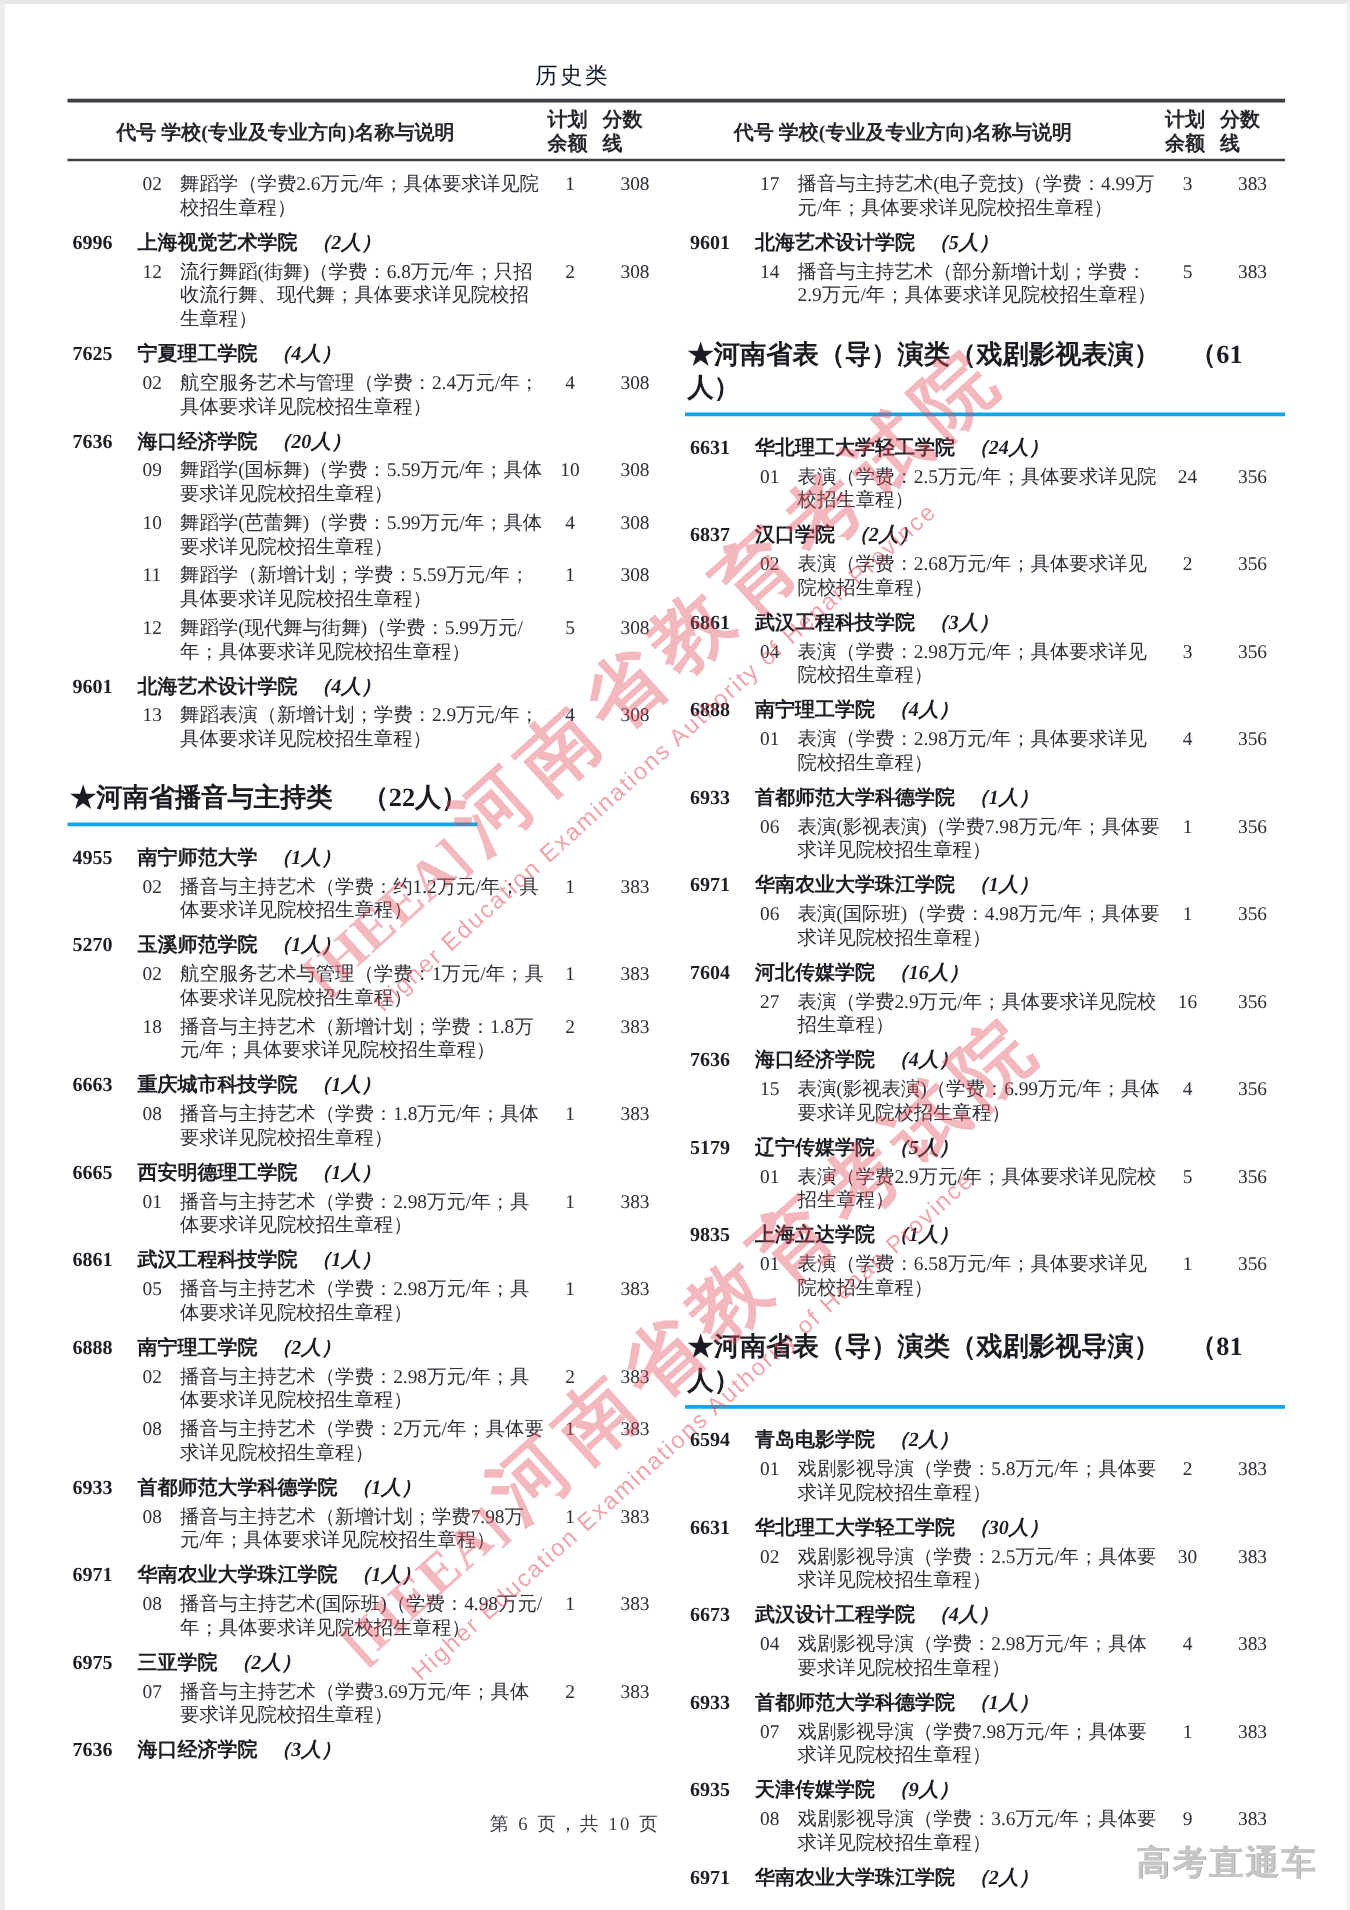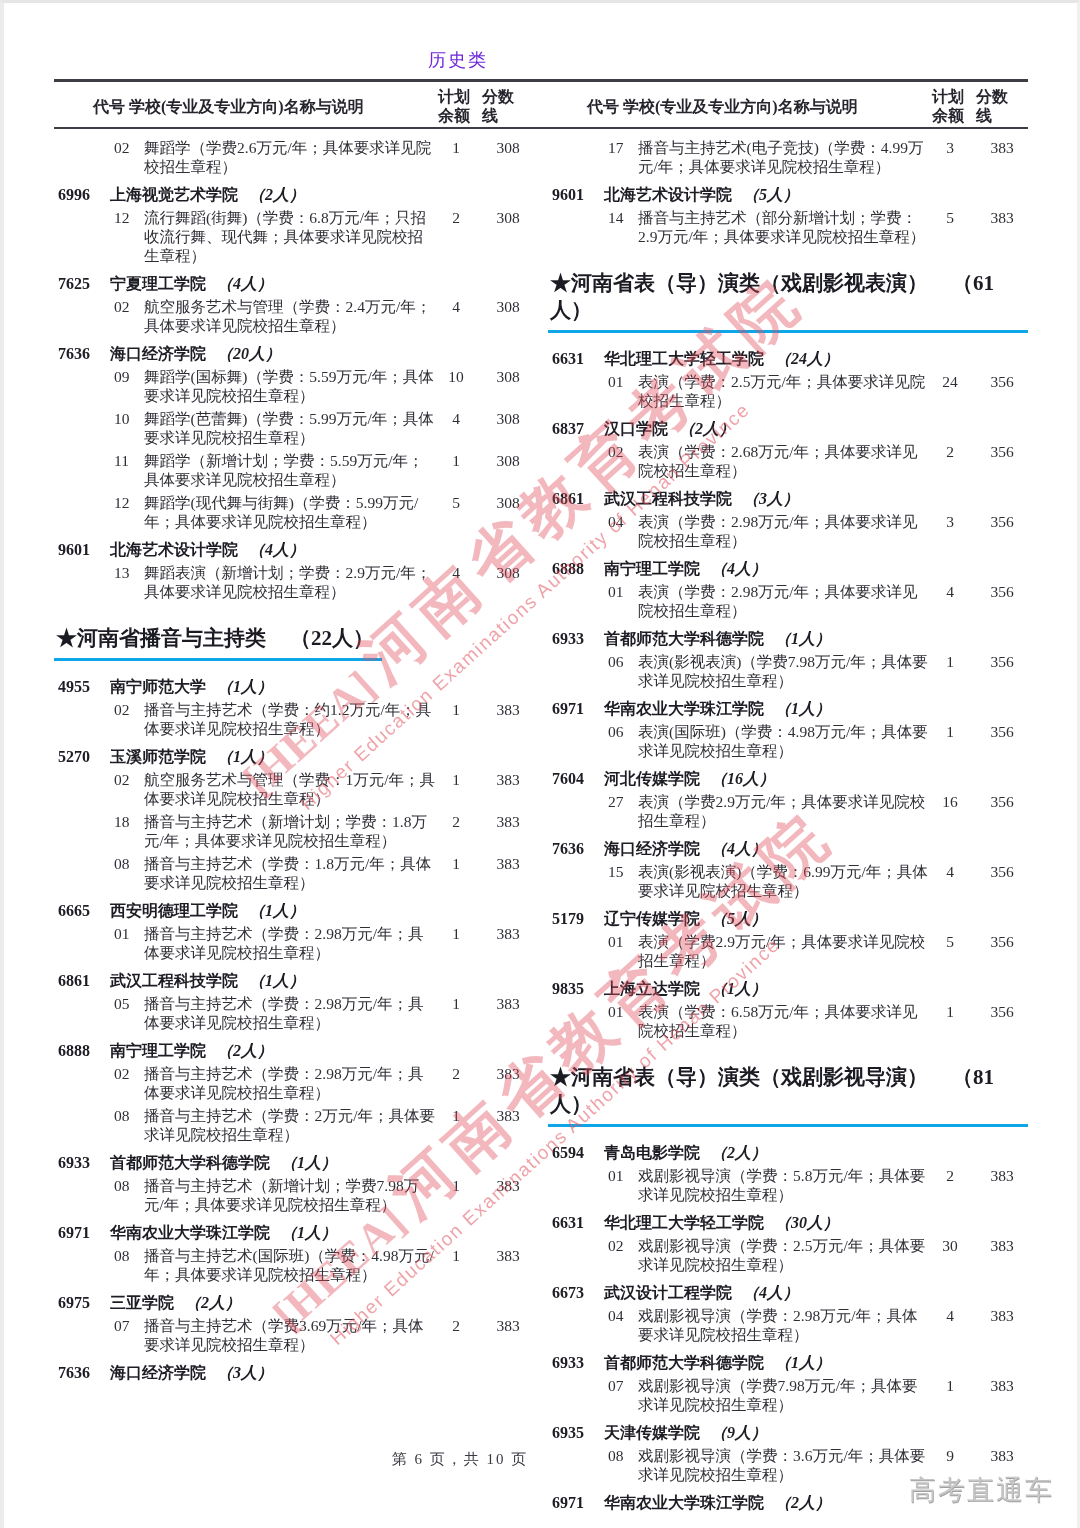--- a/index.html
+++ b/index.html
@@ -4,21 +4,21 @@
 <style>
   html,body { margin:0; padding:0; }
   body {
     width:1080px; height:1528px; position:relative; overflow:hidden;
     background:#ffffff; color:#2e2e36;
     font-family:"Liberation Serif","DejaVu Serif",serif;
   }
   .page-edge { position:absolute; inset:0; pointer-events:none;
     border-top:3px solid #e6e6e6; border-left:4px solid #ececec; border-right:3px solid #f0f0f0; }
   .cat-title { position:absolute; top:48px; left:0; width:916px; text-align:center;
-    font-size:18px; letter-spacing:2px; color:#6d28d9; }
+    font-size:18px; letter-spacing:2px; color:#0f172a; }
   .rule { position:absolute; left:54px; width:974px; background:#3d3d46; }
   .rule.top  { top:79px; height:3px; }
   .rule.head { top:127px; height:2px; }
 
   .colhead { position:absolute; top:87px; width:480px; font-weight:bold; font-size:16px; line-height:19px; color:#25252d; }
   .colhead.left  { left:54px; }
   .colhead.right { left:548px; }
   .colhead .hname { display:block; padding-left:4px; padding-top:10px; width:370px;margin-left:35px; }
   .colhead .hplan  { position:absolute; right:58px; top:0; width:44px; text-align:center; }
   .colhead .hscore { position:absolute; right:0;  top:0; width:52px; }
@@ -37,21 +37,21 @@
   .row.major .plan  { position:absolute; right:58px; top:0; width:40px; text-align:center; }
   .row.major .score { position:absolute; right:0;  top:0; width:52px; text-align:center; }
 
   .section { margin:24px 0 16px; }
   .section .sec-inner { display:inline-block; border-bottom:3px solid #0ea5e9;
     padding:0 8px 6px 2px; font-size:21px; font-weight:bold; line-height:27px; color:#1b1b23; }
   .section .sec-quota { margin-left:24px; }
 
   .footer { position:absolute; top:1450px; left:80px; width:760px; text-align:center;
     font-size:15px; letter-spacing:2px; color:#3a3a42; }
-  .brand { position:absolute; right:26px; top:1472px; font-size:27px; font-weight:normal;
+  .brand { position:absolute; right:26px; top:1472px; font-size:27px; font-weight:bold;
     color:#c6c6c6; font-family:"Liberation Sans",sans-serif;
     text-shadow:0.5px 0.5px 0 #9f9f9f; letter-spacing:2px; }
 
   .wm { position:absolute; pointer-events:none; z-index:5;
     transform:translate(-50%,-50%) rotate(-42deg); text-align:left; }
   #wm1 { left:528px; top:545px; }
   #wm2 { left:558px; top:1080px; }
   .wm-cn { font-size:62px; font-weight:bold; letter-spacing:9px; white-space:nowrap;
     color:rgba(224,78,90,0.40); }
   .wm-logo { font-size:44px; letter-spacing:1px; margin-right:8px; }
@@ -134,20 +134,21 @@
     <div class="row major">
       <div class="desc"><span class="mcode">02</span>航空服务艺术与管理（学费：1万元/年；具体要求详见院校招生章程）</div>
       <span class="plan">1</span>
       <span class="score">383</span>
     </div>
     <div class="row major">
       <div class="desc"><span class="mcode">18</span>播音与主持艺术（新增计划；学费：1.8万元/年；具体要求详见院校招生章程）</div>
       <span class="plan">2</span>
       <span class="score">383</span>
     </div>
+    <div class="row school"><span class="scode">6663</span><span class="sname">重庆城市科技学院</span><span class="squota">（1人）</span></div>
     <div class="row major">
       <div class="desc"><span class="mcode">08</span>播音与主持艺术（学费：1.8万元/年；具体要求详见院校招生章程）</div>
       <span class="plan">1</span>
       <span class="score">383</span>
     </div>
     <div class="row school"><span class="scode">6665</span><span class="sname">西安明德理工学院</span><span class="squota">（1人）</span></div>
     <div class="row major">
       <div class="desc"><span class="mcode">01</span>播音与主持艺术（学费：2.98万元/年；具体要求详见院校招生章程）</div>
       <span class="plan">1</span>
       <span class="score">383</span>

